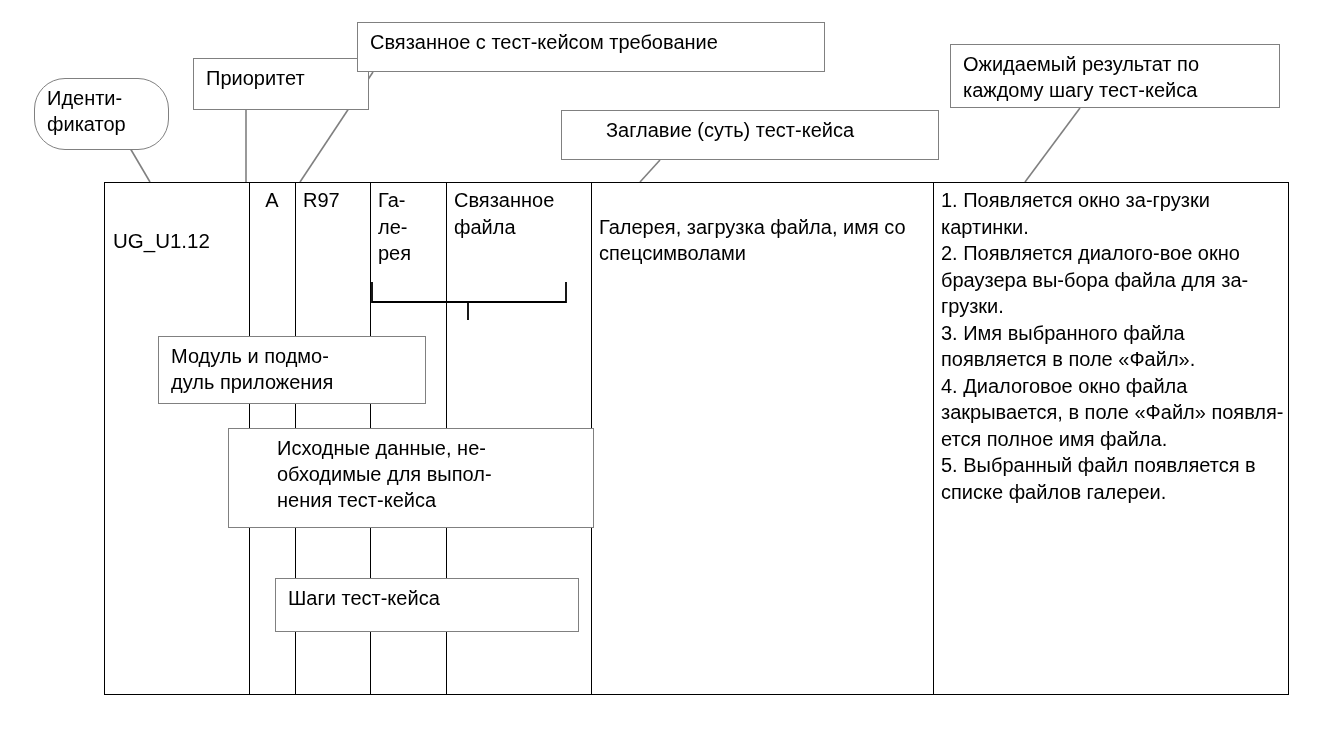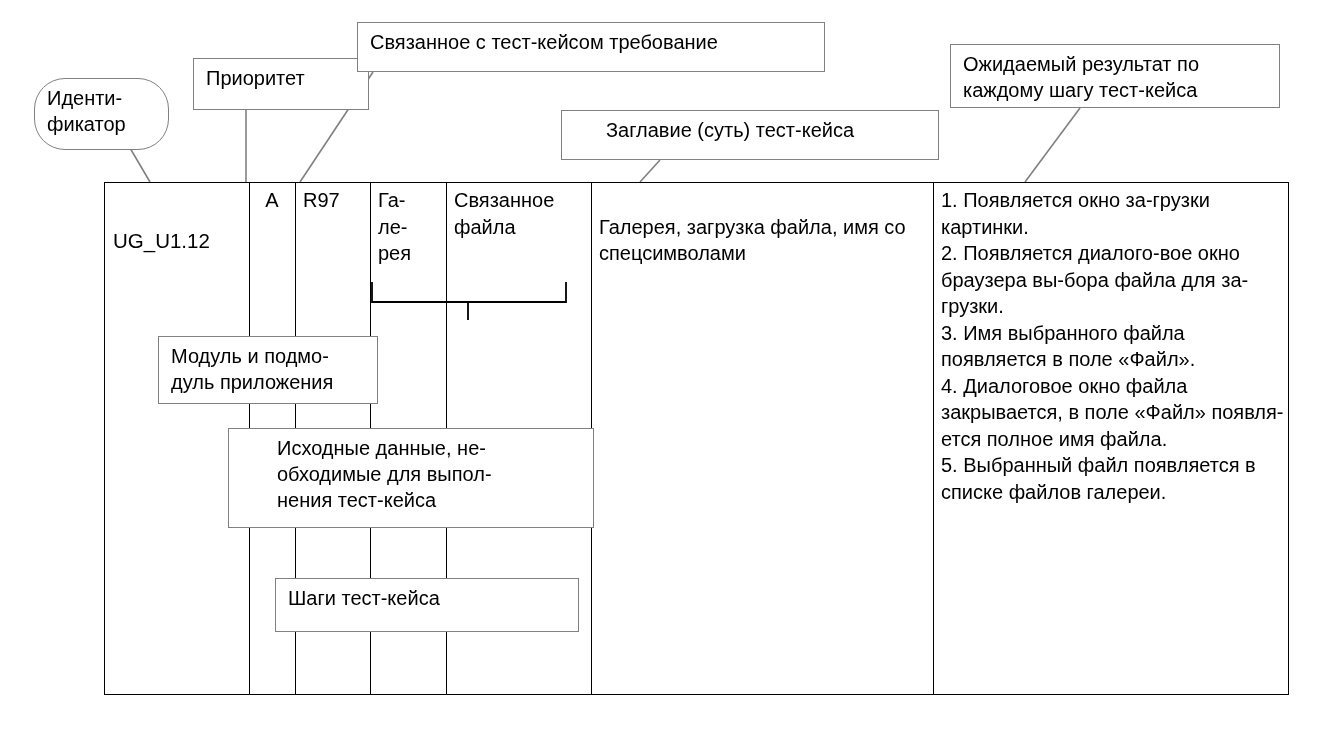--- a/index.html
+++ b/index.html
@@ -140,21 +140,21 @@
 
   <div class="callout" style="left:193px; top:58px; width:176px; height:52px;">Приоритет</div>
 
   <div class="callout" style="left:357px; top:22px; width:468px; height:50px;">Связанное с тест-кейсом требование</div>
 
   <div class="callout" style="left:561px; top:110px; width:378px; height:50px;padding-left:44px;">Заглавие (суть) тест-кейса</div>
 
   <div class="callout" style="left:950px; top:44px; width:330px; height:64px;">Ожидаемый результат по
 каждому шагу тест-кейса</div>
 
-  <div class="callout" style="left:158px; top:336px; width:220px; height:68px;">Модуль и подмо-
+  <div class="callout" style="left:158px; top:336px; width:268px; height:68px;">Модуль и подмо-
 дуль приложения</div>
 
   <div class="callout" style="left:228px; top:428px; width:366px; height:100px;padding-left:48px;">Исходные данные, не-
 обходимые для выпол-
 нения тест-кейса</div>
 
   <div class="callout" style="left:275px; top:578px; width:304px; height:54px;">Шаги тест-кейса</div>
 
 </div>
 

